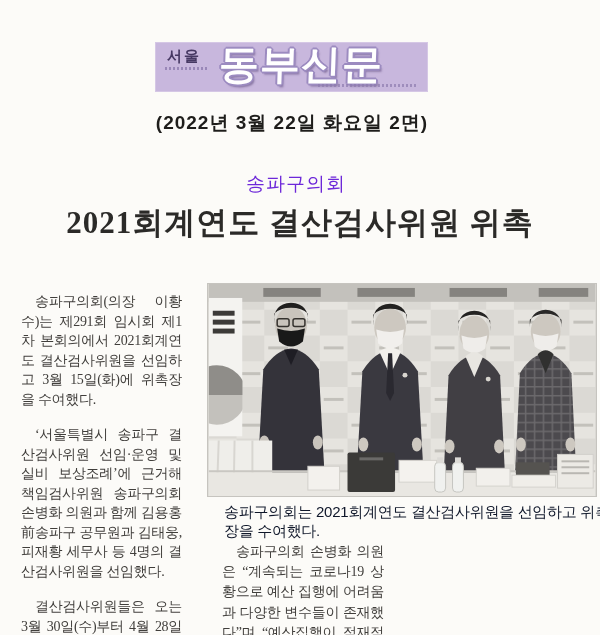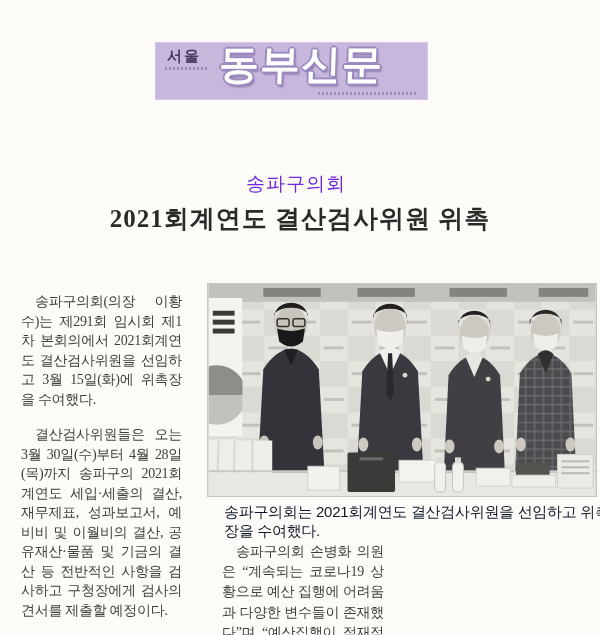--- a/index.html
+++ b/index.html
@@ -9,21 +9,21 @@
     font-family:"Liberation Sans", sans-serif;
     overflow:hidden;
   }
   .page{
     position:relative;width:600px;height:635px;
     background:#fcfbf8;
   }
 
   
   .masthead-box{
-    position:absolute;left:155px;top:42px;width:273px;height:58px;
+    position:absolute;left:155px;top:42px;width:273px;height:50px;
     background:#c8b7dd;
     box-shadow:0 0 0 1px #d5c7e5 inset;
   }
   .masthead-region{
     position:absolute;left:12px;top:5px;
     font-size:15px;font-weight:bold;color:#463863;letter-spacing:2px;
     font-family:"Liberation Sans", sans-serif;
   }
   .masthead-region-fineprint{
     position:absolute;left:10px;top:25px;width:44px;height:3px;
@@ -55,21 +55,21 @@
   }
 
   
   .kicker{
     position:absolute;left:0;top:171px;width:592px;text-align:center;
     font-size:19px;color:#6d28d9;letter-spacing:1px;
     font-family:"Liberation Serif", serif;
   }
   .headline{
     position:absolute;left:0;top:202px;width:600px;text-align:center;
-    font-size:25px;font-weight:bold;color:#2b2a28;letter-spacing:1px;
+    font-size:31px;font-weight:bold;color:#2b2a28;letter-spacing:1px;
     font-family:"Liberation Serif", serif;
   }
 
   
   .bodycol{
     position:absolute;
     font-family:"Liberation Serif", serif;
     font-size:14px;line-height:19.5px;color:#403e3b;
     text-align:justify;word-break:break-all;letter-spacing:-0.3px;
   }
@@ -94,26 +94,28 @@
 
 <div class="page">
 
   <div class="masthead-box">
     <span class="masthead-region">서울</span>
     <span class="masthead-region-fineprint"></span>
     <span class="masthead-title">동부신문</span>
     <span class="masthead-bottom-fineprint"></span>
   </div>
 
+  <div class="dateline">(2022년 3월 22일 화요일 2면)</div>
 
   <div class="kicker">송파구의회</div>
   <div class="headline">2021회계연도 결산검사위원 위촉</div>
 
   <div class="bodycol col-left">
     <p>송파구의회(의장 이황수)는 제291회 임시회 제1차 본회의에서 2021회계연도 결산검사위원을 선임하고 3월 15일(화)에 위촉장을 수여했다.</p>
+    <p>‘서울특별시 송파구 결산검사위원 선임·운영 및 실비 보상조례’에 근거해 책임검사위원 송파구의회 손병화 의원과 함께 김용홍 前송파구 공무원과 김태웅, 피재황 세무사 등 4명의 결산검사위원을 선임했다.</p>
     <p>결산검사위원들은 오는 3월 30일(수)부터 4월 28일(목)까지 송파구의 2021회계연도 세입·세출의 결산, 재무제표, 성과보고서, 예비비 및 이월비의 결산, 공유재산·물품 및 기금의 결산 등 전반적인 사항을 검사하고 구청장에게 검사의견서를 제출할 예정이다.</p>
   </div>
 
   <div class="photo-wrap">
     <svg viewBox="0 0 390 214" xmlns="http://www.w3.org/2000/svg">
       <defs>
         <pattern id="wallgrid" width="56" height="52" patternUnits="userSpaceOnUse">
           <rect width="56" height="52" fill="#dbd9d4"></rect>
           <rect x="0" y="0" width="28" height="26" fill="#e6e4df"></rect>
           <rect x="28" y="26" width="28" height="26" fill="#e6e4df"></rect>

